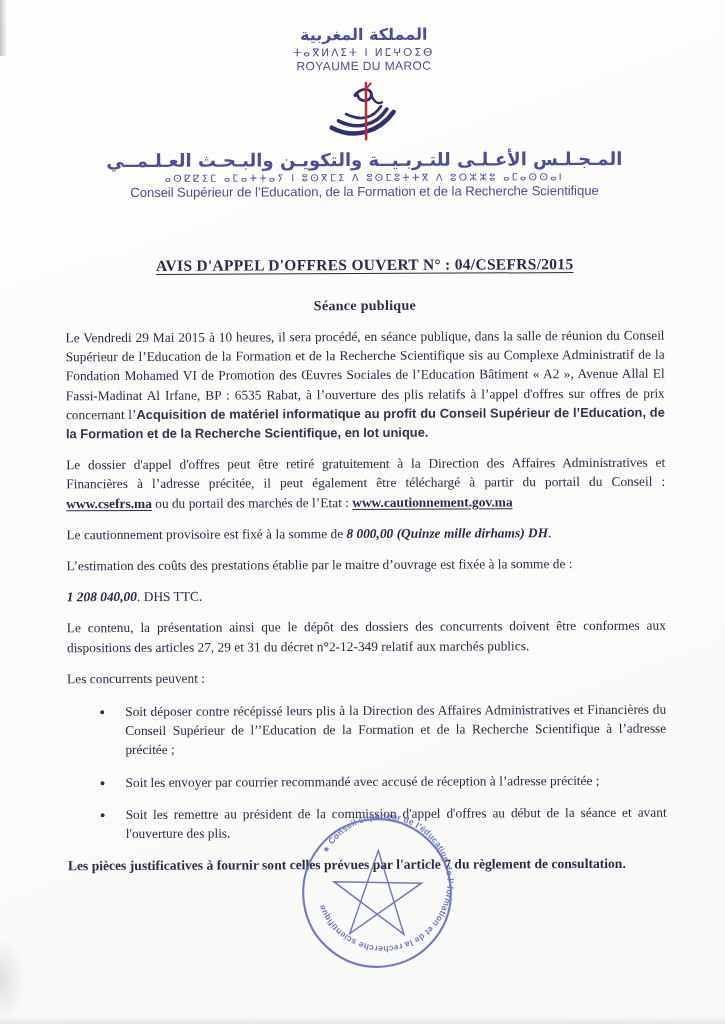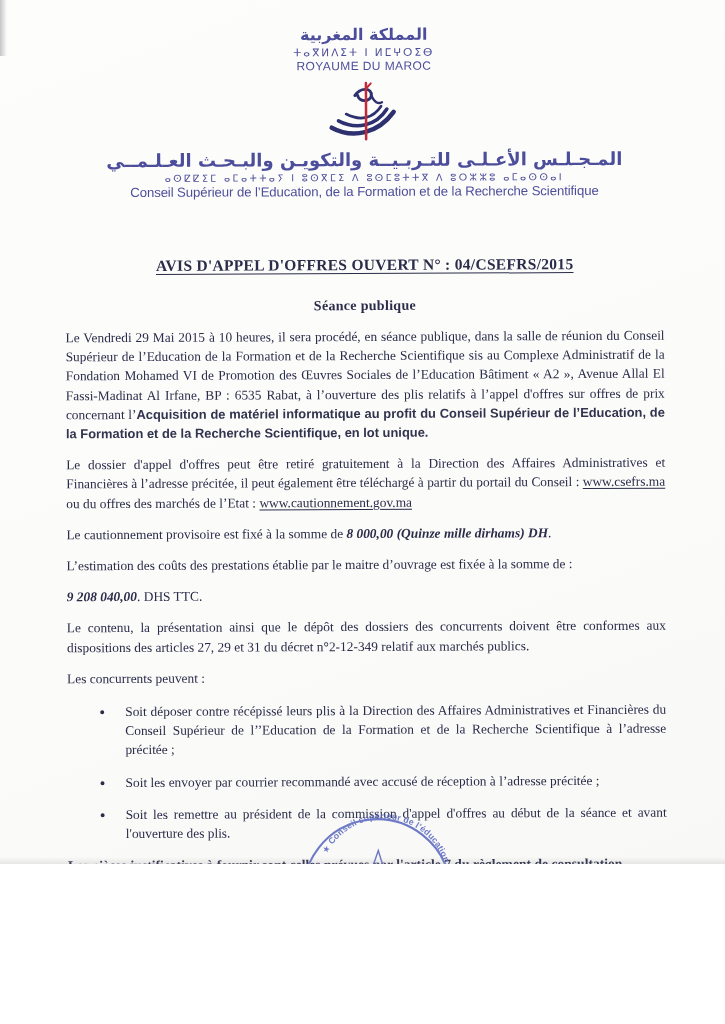--- a/index.html
+++ b/index.html
@@ -1,18 +1,18 @@
 <!DOCTYPE html>
 <html lang="fr"><head>
 <meta charset="utf-8">
 <style>
   html,body { margin:0; padding:0; }
   .page {
     position:relative;
-    width:725px; height:864px;
+    width:725px; height:1024px;
     background:linear-gradient(160deg,#fdfdfc 0%, #fbfbf9 60%, #f8f8f6 100%);
     overflow:hidden;
     font-family:"Liberation Serif","DejaVu Serif",serif;
     color:#2b2c4a;
   }
   .content {
     position:absolute; left:66px; right:60px; top:0;
     transform:rotate(-0.25deg);
   }
   
@@ -31,21 +31,21 @@
     text-decoration:underline; text-underline-offset:3px; text-decoration-thickness:1.4px;
   }
   .subtitle { margin-top:24px; text-align:center; font-size:14px; font-weight:bold; letter-spacing:.3px; }
   .para { margin:12px 0 0 0; font-size:13.4px; line-height:19.2px; text-align:justify; }
   .first { margin-top:13px; }
   .bold-sans {
     font-family:"Liberation Sans","DejaVu Sans",sans-serif;
     font-weight:bold; font-size:12.9px; color:#32334e;
   }
   .amount { font-weight:bold; font-style:italic; }
-  .doc-link { font-weight:normal; text-decoration:underline; color:#2b2c4a; text-underline-offset:2px; }
+  .doc-link { font-weight:bold; text-decoration:underline; color:#2b2c4a; text-underline-offset:2px; }
   ul.bullets { margin:14px 0 0 0; padding:0 0 0 48px; }
   ul.bullets li { margin:0 0 13px 0; padding-left:10px; font-size:13.4px; line-height:19.2px; text-align:justify; }
   .closing { margin:2px 0 0 0; font-size:13.6px; line-height:19px; font-weight:bold; text-align:justify; }
   
   .stamp {
     position:absolute; left:294px; top:808px;
     width:166px; height:170px;
     transform:rotate(-7deg);
     opacity:.88;
   }
@@ -88,27 +88,27 @@
       <div class="council-ar">المـجـلـس الأعـلـى للتـربـيــة والتكويـن والبـحـث العـلـمــي</div>
       <div class="council-tif">ⴰⵙⵇⵇⵉⵎ ⴰⵎⴰⵜⵜⴰⵢ ⵏ ⵓⵙⴳⵎⵉ ⴷ ⵓⵙⵎⵓⵜⵜⴳ ⴷ ⵓⵔⵣⵣⵓ ⴰⵎⴰⵙⵙⴰⵏ</div>
       <div class="council-fr">Conseil Supérieur de l’Education, de la Formation et de la Recherche Scientifique</div>
     </div>
 
     <div class="title">AVIS D'APPEL D'OFFRES OUVERT N° : 04/CSEFRS/2015</div>
     <div class="subtitle">Séance publique</div>
 
     <p class="para first"><span>Le Vendredi 29 Mai 2015 à 10 heures, il sera procédé, en séance publique,  dans la salle de réunion du Conseil Supérieur de l’Education de la Formation et de la Recherche Scientifique sis au Complexe Administratif de la Fondation Mohamed VI de  Promotion des Œuvres Sociales de l’Education Bâtiment « A2 », Avenue Allal El Fassi-Madinat Al Irfane,  BP : 6535 Rabat, à l’ouverture des plis relatifs à l’appel d'offres sur offres de prix concernant l’</span><span class="bold-sans">Acquisition de matériel informatique au profit du Conseil Supérieur de l’Education, de la Formation et de la Recherche Scientifique, en lot unique.</span></p>
 
-    <p class="para"><span>Le dossier d'appel d'offres peut être retiré gratuitement à la Direction des Affaires Administratives et Financières à l’adresse précitée, il peut également être téléchargé à partir du portail du Conseil : </span><span class="doc-link">www.csefrs.ma</span><span> ou du offres des marchés de l’Etat : </span><span class="doc-link">www.cautionnement.gov.ma</span></p>
+    <p class="para"><span>Le dossier d'appel d'offres peut être retiré gratuitement à la Direction des Affaires Administratives et Financières à l’adresse précitée, il peut également être téléchargé à partir du portail du Conseil : </span><span class="doc-link">www.csefrs.ma</span><span> ou du portail des marchés de l’Etat : </span><span class="doc-link">www.cautionnement.gov.ma</span></p>
 
     <p class="para"><span>Le cautionnement provisoire est fixé à la somme de </span><span class="amount">8 000,00 (Quinze mille dirhams) DH</span><span>.</span></p>
 
     <p class="para">L’estimation des coûts des prestations établie par le maitre d’ouvrage est fixée à la somme de :</p>
 
-    <p class="para"><span class="amount">9 208 040,00</span><span>. DHS TTC.</span></p>
+    <p class="para"><span class="amount">1 208 040,00</span><span>. DHS TTC.</span></p>
 
     <p class="para">Le contenu, la présentation ainsi que le dépôt des dossiers des concurrents doivent être conformes aux dispositions des articles 27, 29 et 31 du décret n°2-12-349 relatif aux marchés publics.</p>
 
     <p class="para">Les concurrents peuvent :</p>
 
     <ul class="bullets">
       <li>Soit déposer contre récépissé leurs plis à la Direction des Affaires Administratives et Financières du Conseil Supérieur de l’’Education de la Formation et de la Recherche Scientifique à l’adresse précitée ;</li>
       <li>Soit les envoyer par courrier recommandé avec accusé de réception à l’adresse précitée ;</li>
       <li>Soit les remettre au président de la commission d'appel d'offres au début de la séance et avant l'ouverture des plis.</li>
     </ul>

